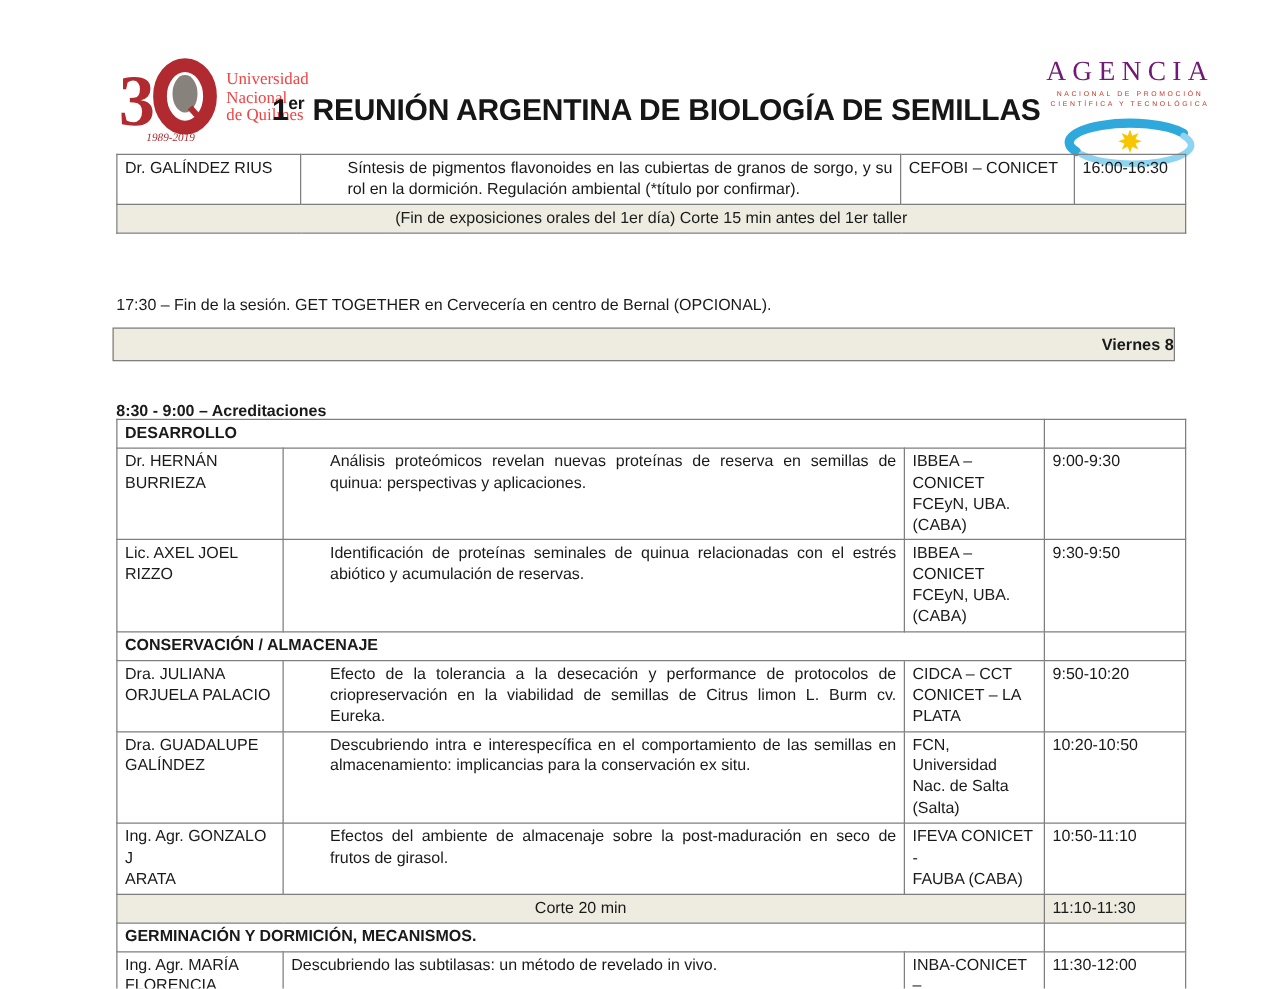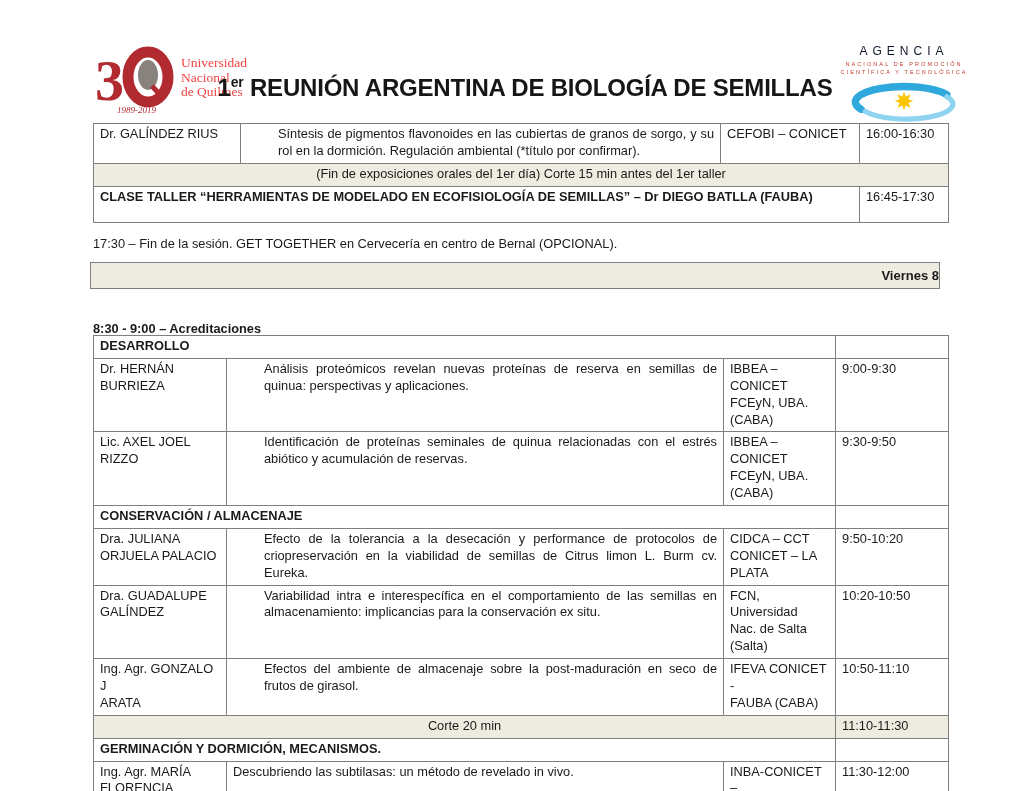--- a/index.html
+++ b/index.html
@@ -7,22 +7,22 @@
         font-family:"Liberation Sans",sans-serif;color:#1a1a1a;overflow:hidden;}
 
   
   .unq-logo{position:absolute;left:95px;top:46px;display:flex;align-items:flex-start;}
   .unq-name{font-family:"Liberation Serif",serif;color:#ef4444;font-size:13.5px;
             line-height:1.08;margin-left:2px;margin-top:10px;white-space:pre-line;}
   .page-title{position:absolute;left:0;top:74px;width:1024px;text-align:center;
               font-weight:bold;font-size:24px;letter-spacing:-0.2px;color:#161616;margin-left:13px;}
   .page-title sup{font-size:14px;vertical-align:super;}
   .agencia{position:absolute;left:818px;top:44px;width:172px;text-align:center;}
-  .agencia-name{font-family:Liberation Sans, sans-serif;font-size:12px;letter-spacing:5px;
-                color:#0f172a;white-space:nowrap;}
+  .agencia-name{font-family:Liberation Serif, serif;font-size:22px;letter-spacing:5px;
+                color:#701a75;white-space:nowrap;}
   .agencia-sub{font-size:5.5px;letter-spacing:2.1px;color:#c0392b;line-height:1.5;
                white-space:pre-line;margin-top:2px;}
 
   
   table{border-collapse:collapse;table-layout:fixed;}
   td{border:1px solid #7f7f7f;padding:2px 6px 3px 6px;vertical-align:top;
      font-size:12.8px;line-height:1.32;color:#1a1a1a;}
   .tbl1{position:absolute;left:93px;top:123px;width:855px;}
   .tbl2{position:absolute;left:93px;top:335px;width:855px;}
   .beige{background:#eeece0;}
@@ -79,24 +79,20 @@
     <tbody>
         <tr>
       <td class="pre">Dr. GALÍNDEZ RIUS</td>
       <td class="just">Síntesis de pigmentos flavonoides en las cubiertas de granos de sorgo, y su rol en la dormición. Regulación ambiental (*título por confirmar).</td>
       <td>CEFOBI – CONICET</td>
       <td>16:00-16:30</td>
     </tr>
     <tr>
       <td colspan="4" class="beige center">(Fin de exposiciones orales del 1er día) Corte 15 min antes del 1er taller</td>
     </tr>
-    <tr style="height:36px;">
-      <td colspan="3" class="bold">CLASE TALLER “HERRAMIENTAS DE MODELADO EN ECOFISIOLOGÍA DE SEMILLAS” – Dr DIEGO BATLLA (FAUBA)</td>
-      <td>16:45-17:30</td>
-    </tr>
   </tbody>
     </table>
 
   <div class="closing-note"><span>17:30 – Fin de la sesión. </span><span class="it">GET TOGETHER</span><span> en Cervecería en centro de Bernal (OPCIONAL).</span></div>
 
   <div class="day-banner">Viernes 8</div>
 
   <div class="accreditation">8:30 - 9:00 – Acreditaciones</div>
 
   <table class="tbl2">
@@ -140,21 +136,21 @@
 ORJUELA PALACIO</td>
       <td class="just"><span>Efecto de la tolerancia a la desecación y performance de protocolos de criopreservación en la viabilidad de semillas de </span><span class="it">Citrus limon</span><span> L. Burm cv. Eureka.</span></td>
       <td class="pre">CIDCA – CCT
 CONICET – LA PLATA</td>
       <td>9:50-10:20</td>
     </tr>
 
     <tr>
       <td class="pre">Dra. GUADALUPE
 GALÍNDEZ</td>
-      <td class="just"><span>Variabilidad intra e interespecífica en el comportamiento de las semillas en almacenamiento: implicancias para la conservación ex situ.</span><span class="it"></span><span></span></td>
+      <td class="just"><span>Descubriendo intra e interespecífica en el comportamiento de las semillas en almacenamiento: implicancias para la conservación ex situ.</span><span class="it"></span><span></span></td>
       <td class="pre">FCN, Universidad
 Nac. de Salta (Salta)</td>
       <td>10:20-10:50</td>
     </tr>
 
     <tr>
       <td class="pre">Ing. Agr. GONZALO J
 ARATA</td>
       <td class="just"><span>Efectos del ambiente de almacenaje sobre la post-maduración en seco de frutos de girasol.</span><span class="it"></span><span></span></td>
       <td class="pre">IFEVA CONICET -

